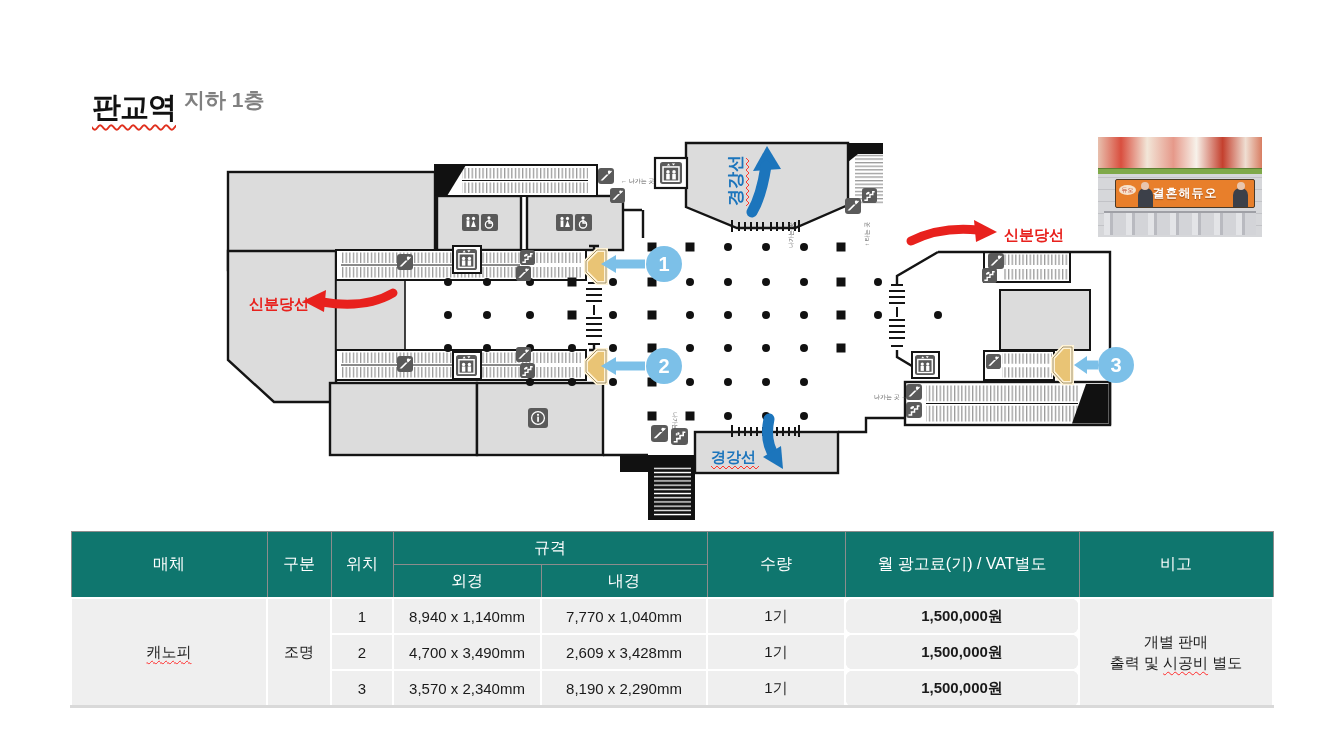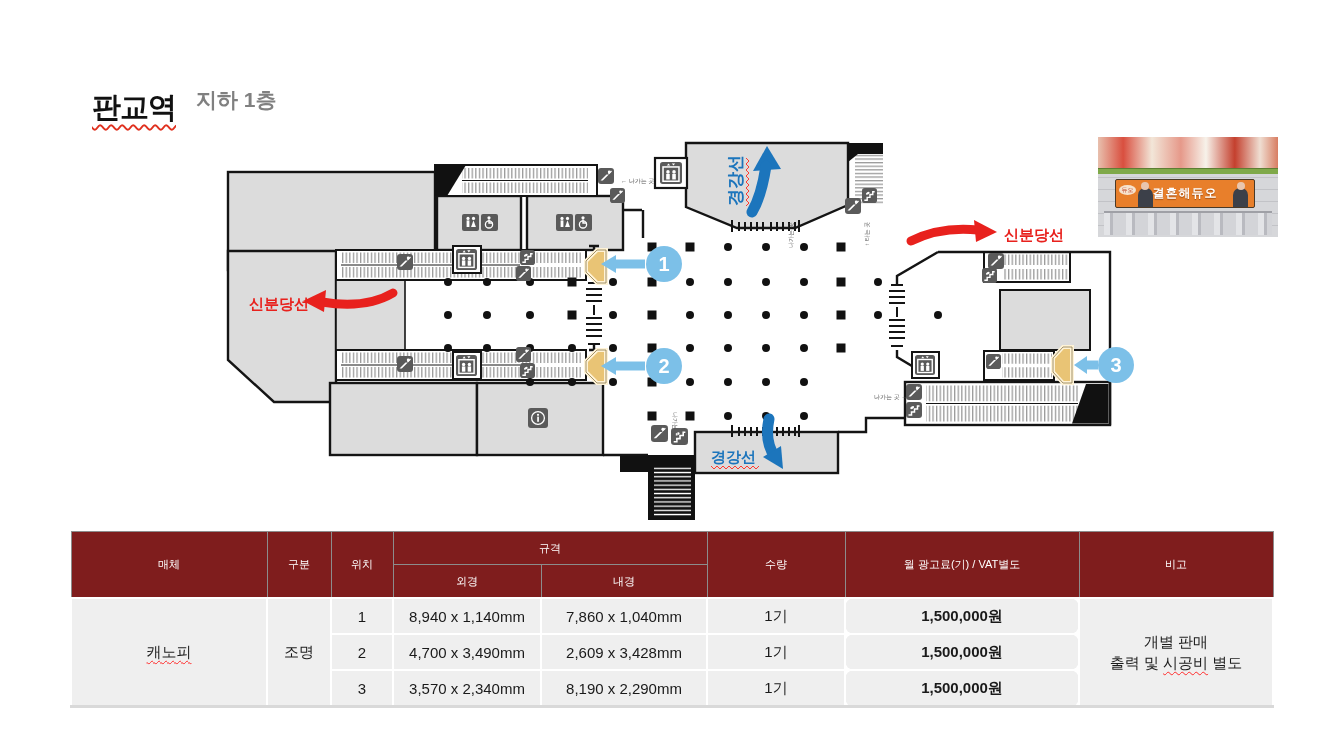--- a/index.html
+++ b/index.html
@@ -6,23 +6,23 @@
   body{
     width:1340px;height:737px;position:relative;background:#ffffff;
     font-family:"Liberation Sans","DejaVu Sans",sans-serif;overflow:hidden;
   }
   
   .title-wrap{position:absolute;left:92px;top:86px;white-space:nowrap;}
   .station-title{
     display:inline-block;font-size:29px;font-weight:900;color:#111;letter-spacing:-1px;
     text-decoration:underline wavy #e0301e 2px;text-underline-offset:7px;
   }
-  .floor-sub{display:inline-block;margin-left:20px;font-size:21px;font-weight:700;color:#808080;vertical-align:10px;text-align:center;}
+  .floor-sub{display:inline-block;margin-left:8px;font-size:21px;font-weight:700;color:#808080;vertical-align:10px;text-align:center;}
   
-  .photo{position:absolute;left:1098px;top:137px;width:180px;height:100px;background:#a21caf;overflow:hidden;}
+  .photo{position:absolute;left:1098px;top:137px;width:164px;height:100px;background:#a21caf;overflow:hidden;}
   .photo .posters{position:absolute;left:0;top:0;right:0;height:32px;
     background:linear-gradient(90deg,#e8c0ae 0%,#d94f3f 14%,#f2e6d8 30%,#e6998a 46%,#f7f2ea 60%,#c4402e 76%,#efded2 90%,#d87d62 100%);}
   .photo .beam{position:absolute;left:0;top:31px;right:0;height:6px;background:#7fa949;border-top:1px solid #5d7e33;}
   .photo .tiles{position:absolute;left:0;top:37px;right:0;bottom:0;
     background:
       repeating-linear-gradient(0deg,#d6d7da 0 11px,#c2c3c7 11px 12px),
       repeating-linear-gradient(90deg,#d6d7da 0 17px,#c6c7cb 17px 18px);}
   .photo .banner{position:absolute;left:17px;top:42px;width:138px;height:27px;background:#e87f2b;
     border:1px solid #4a3a28;border-radius:2px;display:flex;align-items:center;justify-content:center;}
   .photo .banner .fig{position:absolute;bottom:0;width:15px;height:19px;background:#3c4049;border-radius:7px 7px 0 0;}
@@ -31,21 +31,21 @@
   .photo .banner .headc.l{left:25px;bottom:17px;} .photo .banner .headc.r{right:9px;bottom:17px;}
   .photo .banner .btxt{position:relative;z-index:2;color:#fff;font-weight:800;font-size:12px;letter-spacing:1px;text-shadow:0 1px 1px #a04d12;}
   .photo .badge{position:absolute;left:3px;top:5px;width:17px;height:10px;background:#f6e3ce;border-radius:50%;
     font-size:6px;color:#c2492f;text-align:center;line-height:10px;overflow:hidden;}
   .photo .gates{position:absolute;left:6px;top:74px;right:6px;height:22px;
     background:repeating-linear-gradient(90deg,#e3e4e7 0 6px,#b9bac0 6px 9px,#d3d4d8 9px 22px);
     border-top:2px solid #9fa0a6;}
   
   .rate-table{position:absolute;left:70px;top:531px;border-collapse:collapse;table-layout:fixed;
     border-bottom:3px solid #d9d9d9;}
-  .rate-table th{background:#7f1d1d;color:#fff;font-weight:400;font-size:11px;border:1px solid #8c8c8c;height:30px;}
+  .rate-table th{background:#0f766e;color:#fff;font-weight:400;font-size:16px;border:1px solid #8c8c8c;height:30px;}
   .rate-table td{background:#efefef;color:#1a1a1a;font-size:15px;text-align:center;height:32px;
     border:2px solid #ffffff;}
   .rate-table td.fee{font-weight:700;border-radius:9px;}
   .rate-table td.note-cell{line-height:21px;}
   .sq{ text-decoration:underline wavy #ff2a2a 1px;text-underline-offset:3px;}
   
   .plan{position:absolute;left:0;top:0;}
   .plan text{font-family:"Liberation Sans","DejaVu Sans",sans-serif;}
   .tiny{font-size:6px;fill:#555;}
 </style>
@@ -394,21 +394,21 @@
       <th>외경</th>
       <th>내경</th>
     </tr>
   </thead>
   <tbody>
     <tr>
       <td rowspan="3"><span class="sq">캐노피</span></td>
       <td rowspan="3">조명</td>
       <td>1</td>
       <td>8,940 x 1,140mm</td>
-      <td>7,860 x 1,040mm</td>
+      <td>7,770 x 1,040mm</td>
       <td>1기</td>
       <td class="fee">1,500,000원</td>
       <td rowspan="3" class="note-cell">
         <div>개별 판매</div>
         <div>출력 및 <span class="sq">시공비</span> 별도</div>
       </td>
     </tr>
     <tr>
       <td>2</td>
       <td>4,700 x 3,490mm</td>

